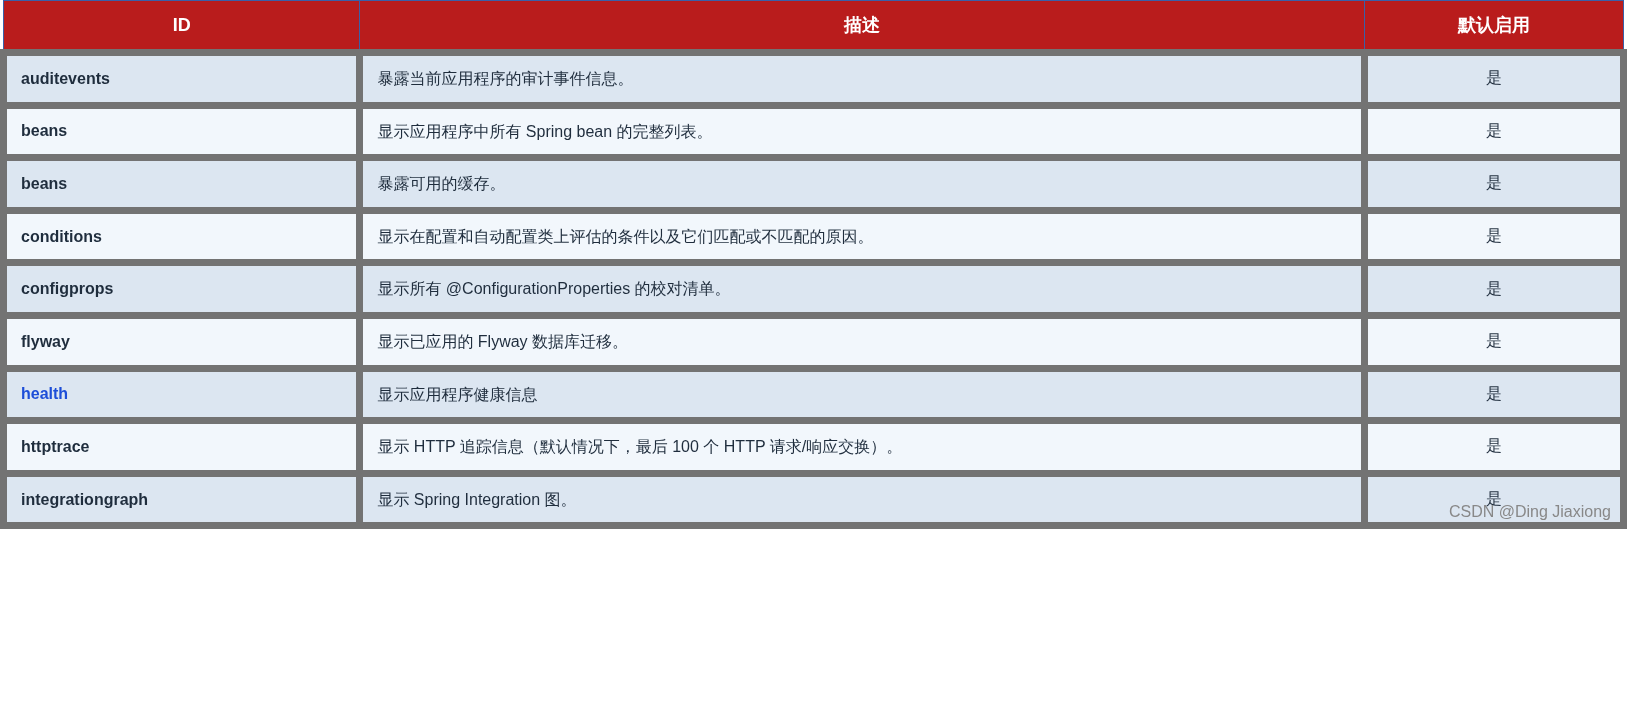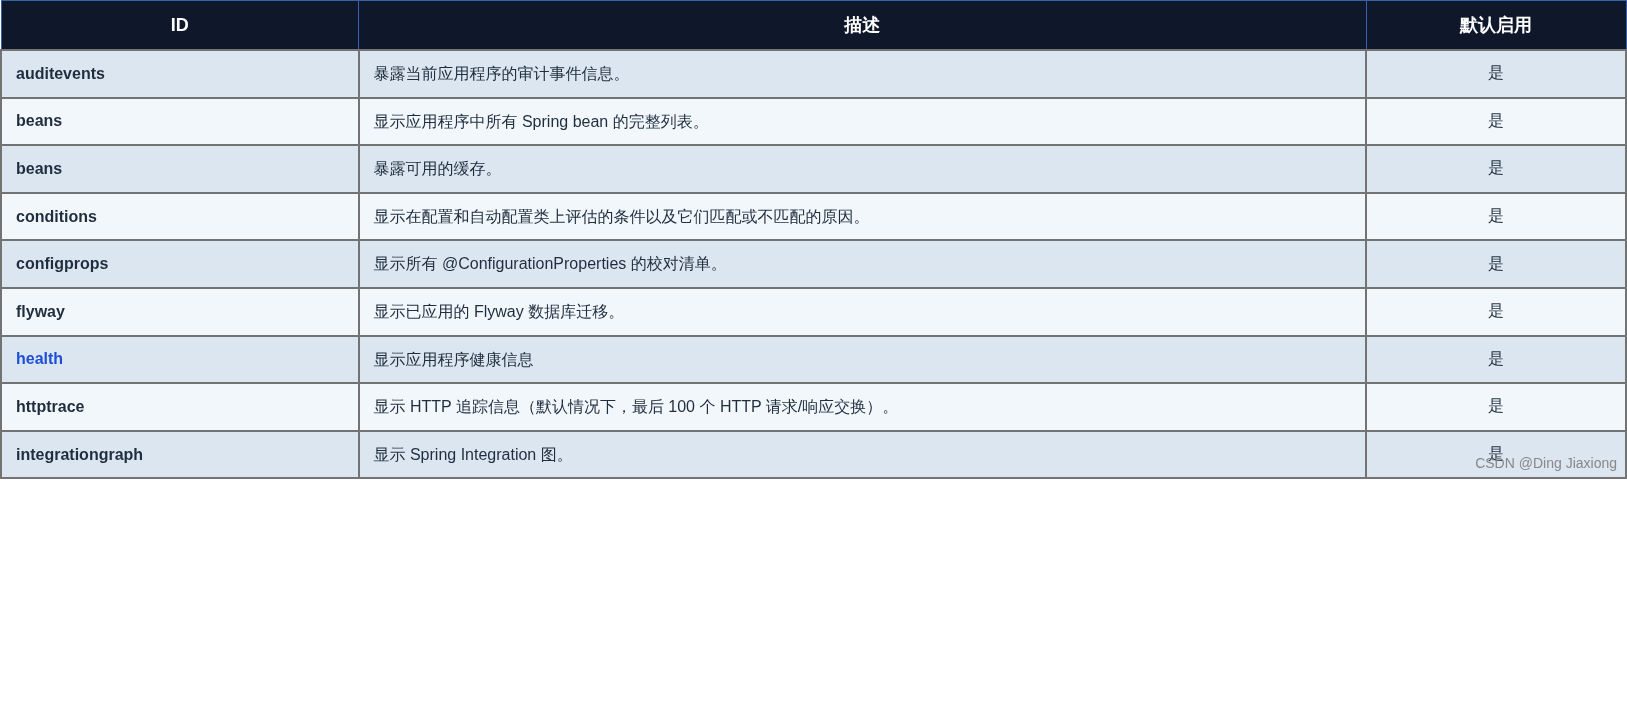--- a/index.html
+++ b/index.html
@@ -21,32 +21,32 @@
     table {
       width: 100%;
       border-collapse: collapse;
       table-layout: fixed;
     }
     col.col-id { width: 22%; }
     col.col-desc { width: 62%; }
     col.col-default { width: 16%; }
 
     thead tr th {
-      background-color: #0f172a;
+      background-color: #b91c1c;
       color: #ffffff;
       font-weight: bold;
       font-size: 18px;
       text-align: center;
       padding: 12px 16px;
       border: 1px solid #3a60a8;
     }
 
     tbody tr td {
       padding: 10px 14px;
-      border: 2px solid #737373;
+      border: 7px solid #737373;
       vertical-align: middle;
       margin-left: 12px;
     }
 
     tbody tr:nth-child(odd) {
       background-color: #dce6f1;
     }
     tbody tr:nth-child(even) {
       background-color: #f2f7fc;
     }
@@ -67,22 +67,22 @@
     .cell-default {
       text-align: center;
       color: #1f2d3d;
       font-size: 16px;
       font-weight: normal;
     }
 
     .watermark {
       position: absolute;
       bottom: 8px;
-      right: 10px;
-      font-size: 14px;
+      right: 16px;
+      font-size: 16px;
       color: #888;
       margin-top: 36px;
     }
     .table-wrapper {
       position: relative;
     }
   </style>
 </head>
 <body>
 

